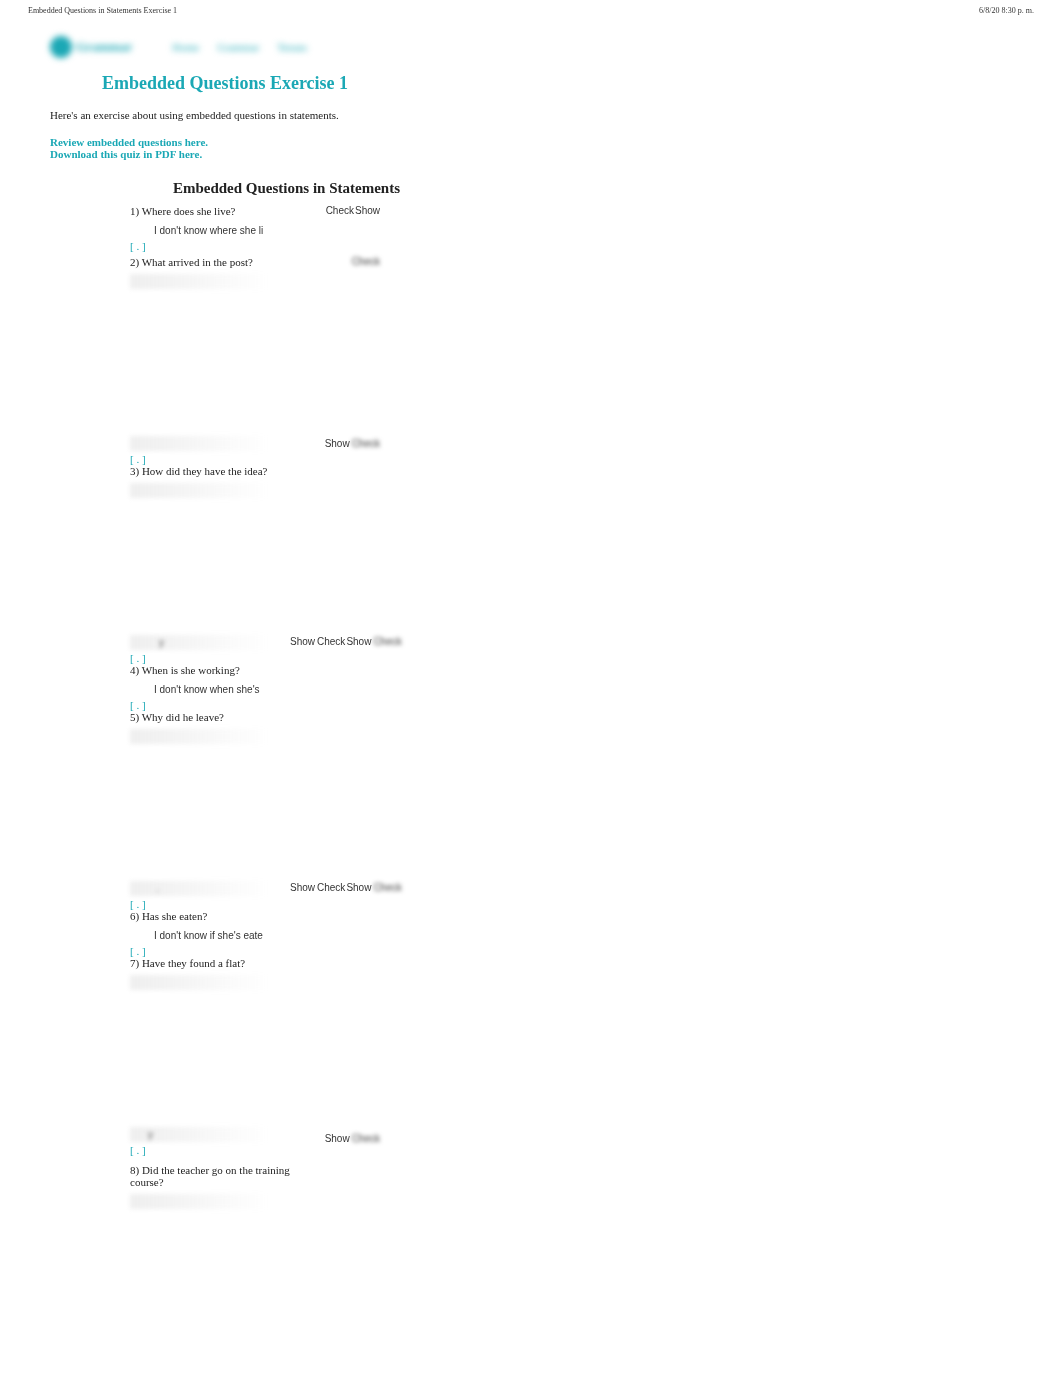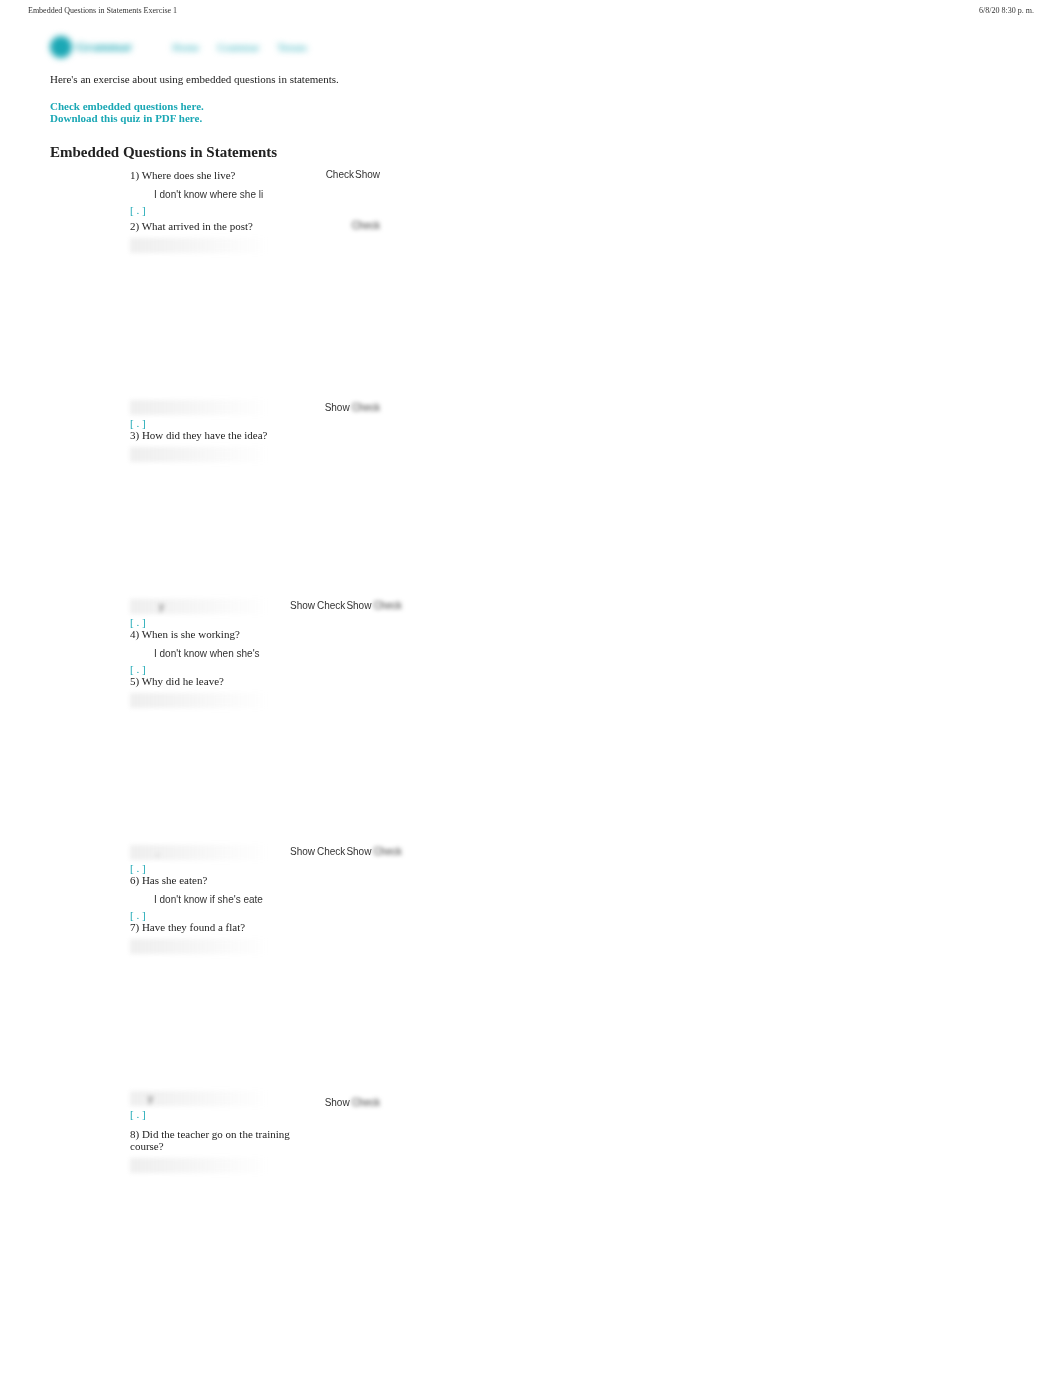--- a/index.html
+++ b/index.html
@@ -67,21 +67,21 @@
     .link-teal {
       color: #1ba8b5;
       font-size: 11px;
       font-weight: bold;
       display: block;
       text-decoration: none;
     }
     .section-title {
       font-size: 15px;
       font-weight: bold;
-      text-align: left;
+      text-align: right;
       margin-top: 20px;
       margin-bottom: 8px;
       color: #222;
     }
     .instruction {
       font-size: 11px;
       font-weight: bold;
       text-align: center;
       color: #222;
       margin-bottom: 12px;
@@ -171,24 +171,25 @@
       <div class="logo-circle"></div>
       <span class="logo-text">Grammar</span>
     </div>
     <div class="nav-links">
       <a class="nav-link">Home</a>
       <a class="nav-link">Grammar</a>
       <a class="nav-link">Tenses</a>
     </div>
   </div>
 
+  <h1 class="page-title">Embedded Questions Exercise 1</h1>
 
   <p class="intro-text">Here's an exercise about using embedded questions in statements.</p>
 
-  <a class="link-teal">Check embedded questions here.</a>
+  <a class="link-teal">Review embedded questions here.</a>
   <a class="link-teal">Download this quiz in PDF here.</a>
 
   <h2 class="section-title">Embedded Questions in Statements</h2>
 
   <div class="question-block">
     <div class="question-row">
       <div class="question-left">
         <div class="question-text"><span>1)</span> <span>Where does she live?</span></div>
         <input class="answer-input" value="I don't know where she li" style="">
         <div class="bracket">[ . ]</div>

